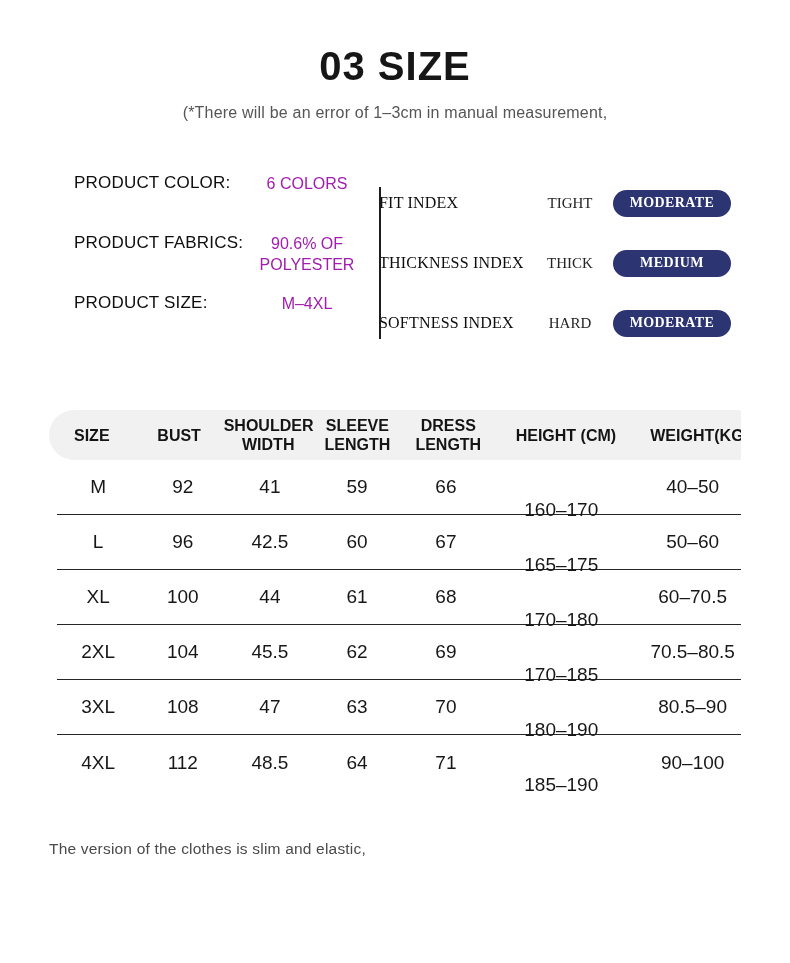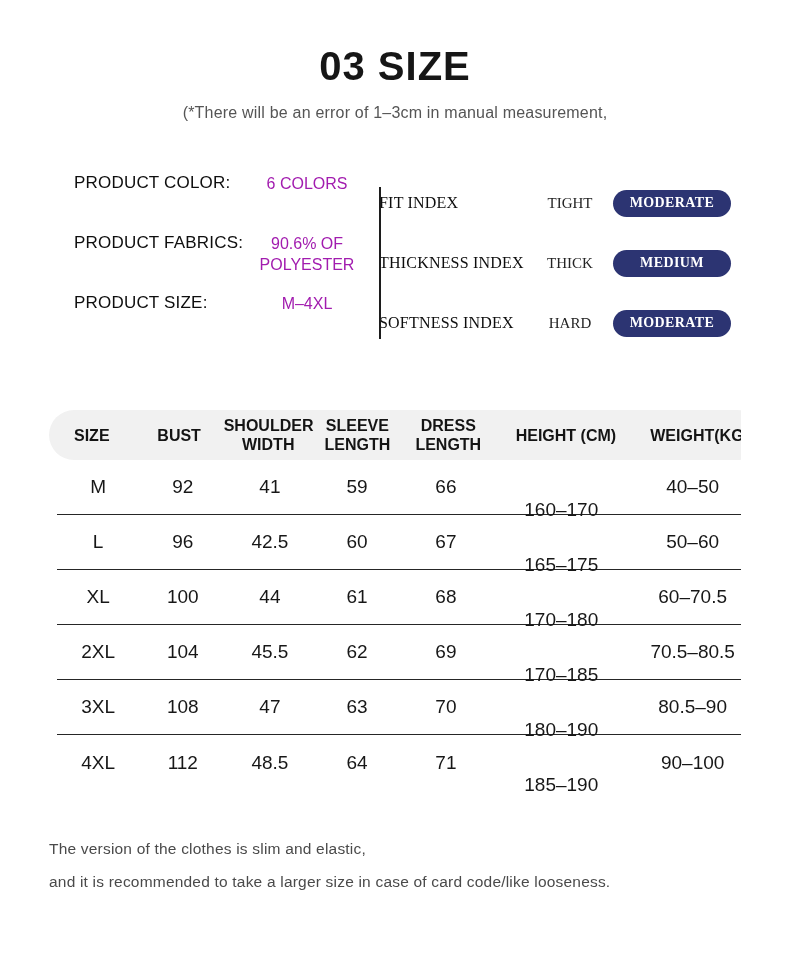--- a/index.html
+++ b/index.html
@@ -161,16 +161,15 @@
         <div class="td c4">64</div>
         <div class="td c5">71</div>
         <div class="td c6">185–190</div>
         <div class="td c7">90–100</div>
       </div>
     </div>
   </div>
 
   <div class="note">
     <div>The version of the clothes is slim and elastic,</div>
-    <div>and it is recommended to take a larger size in case of card code/like looseness.</div>
   </div>
 
 </div>
 
 </body></html>

